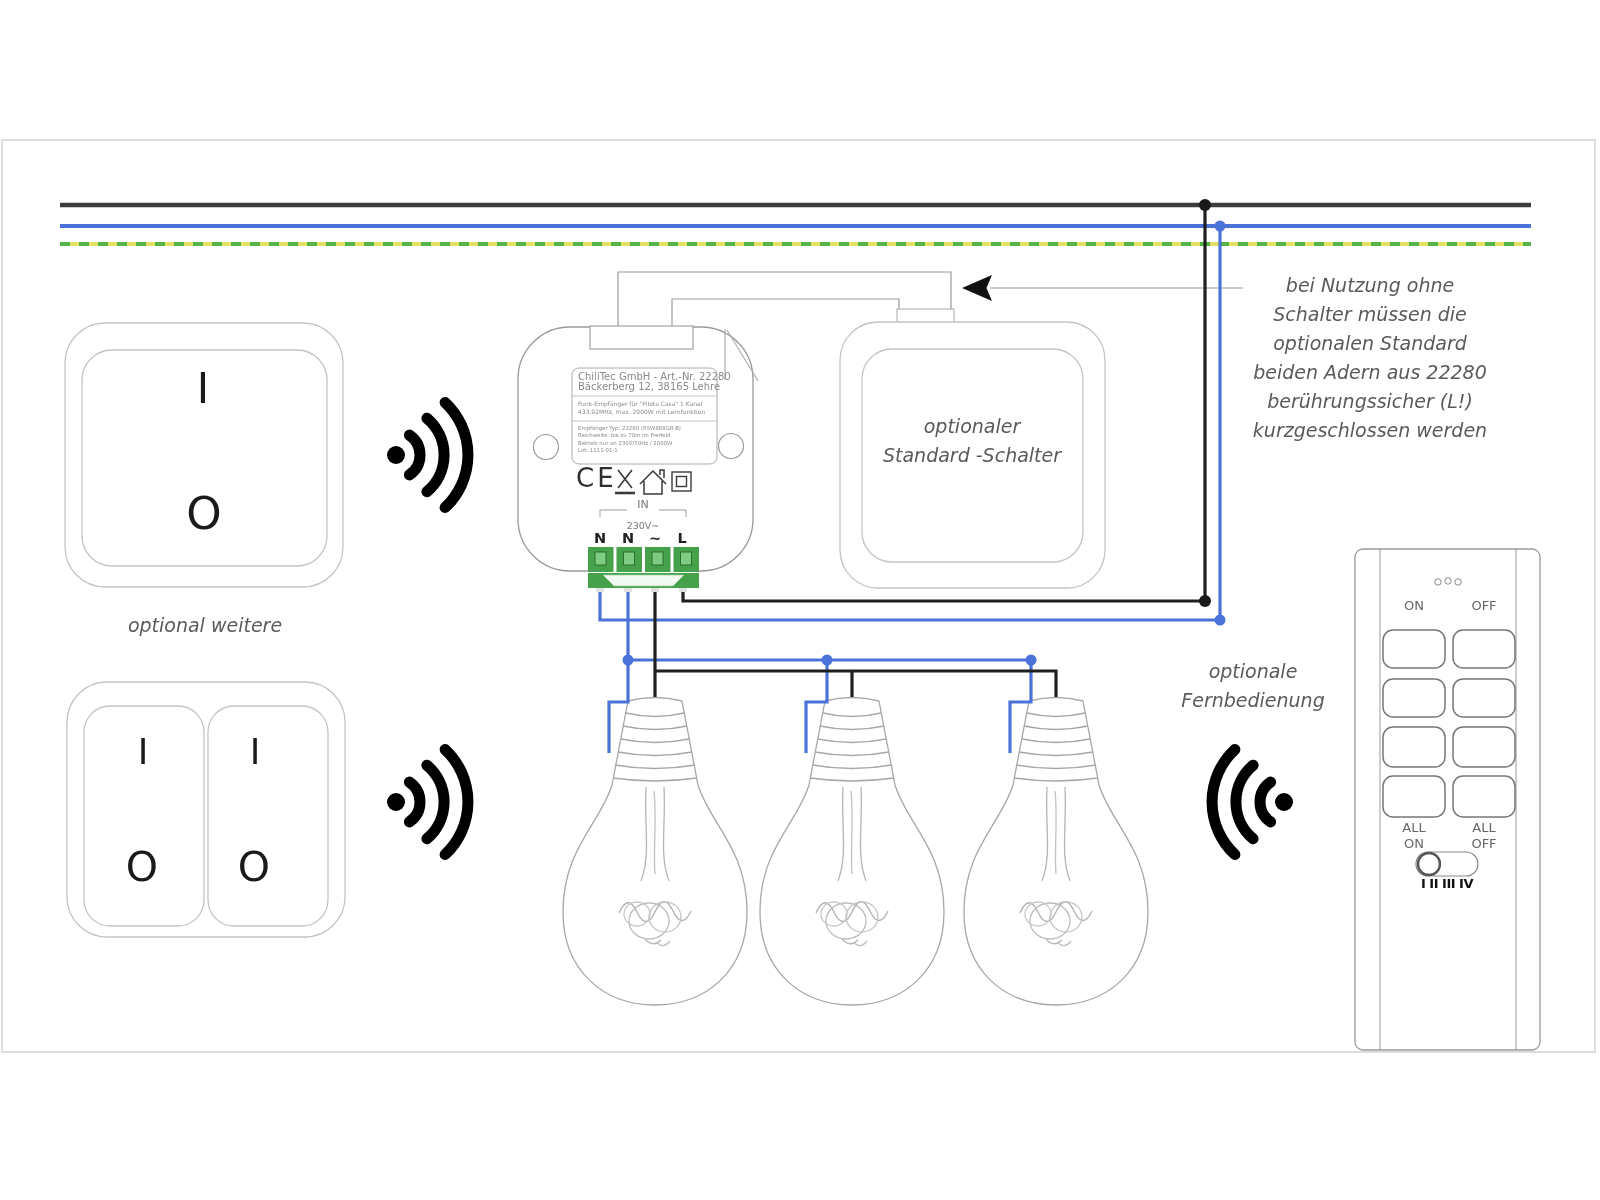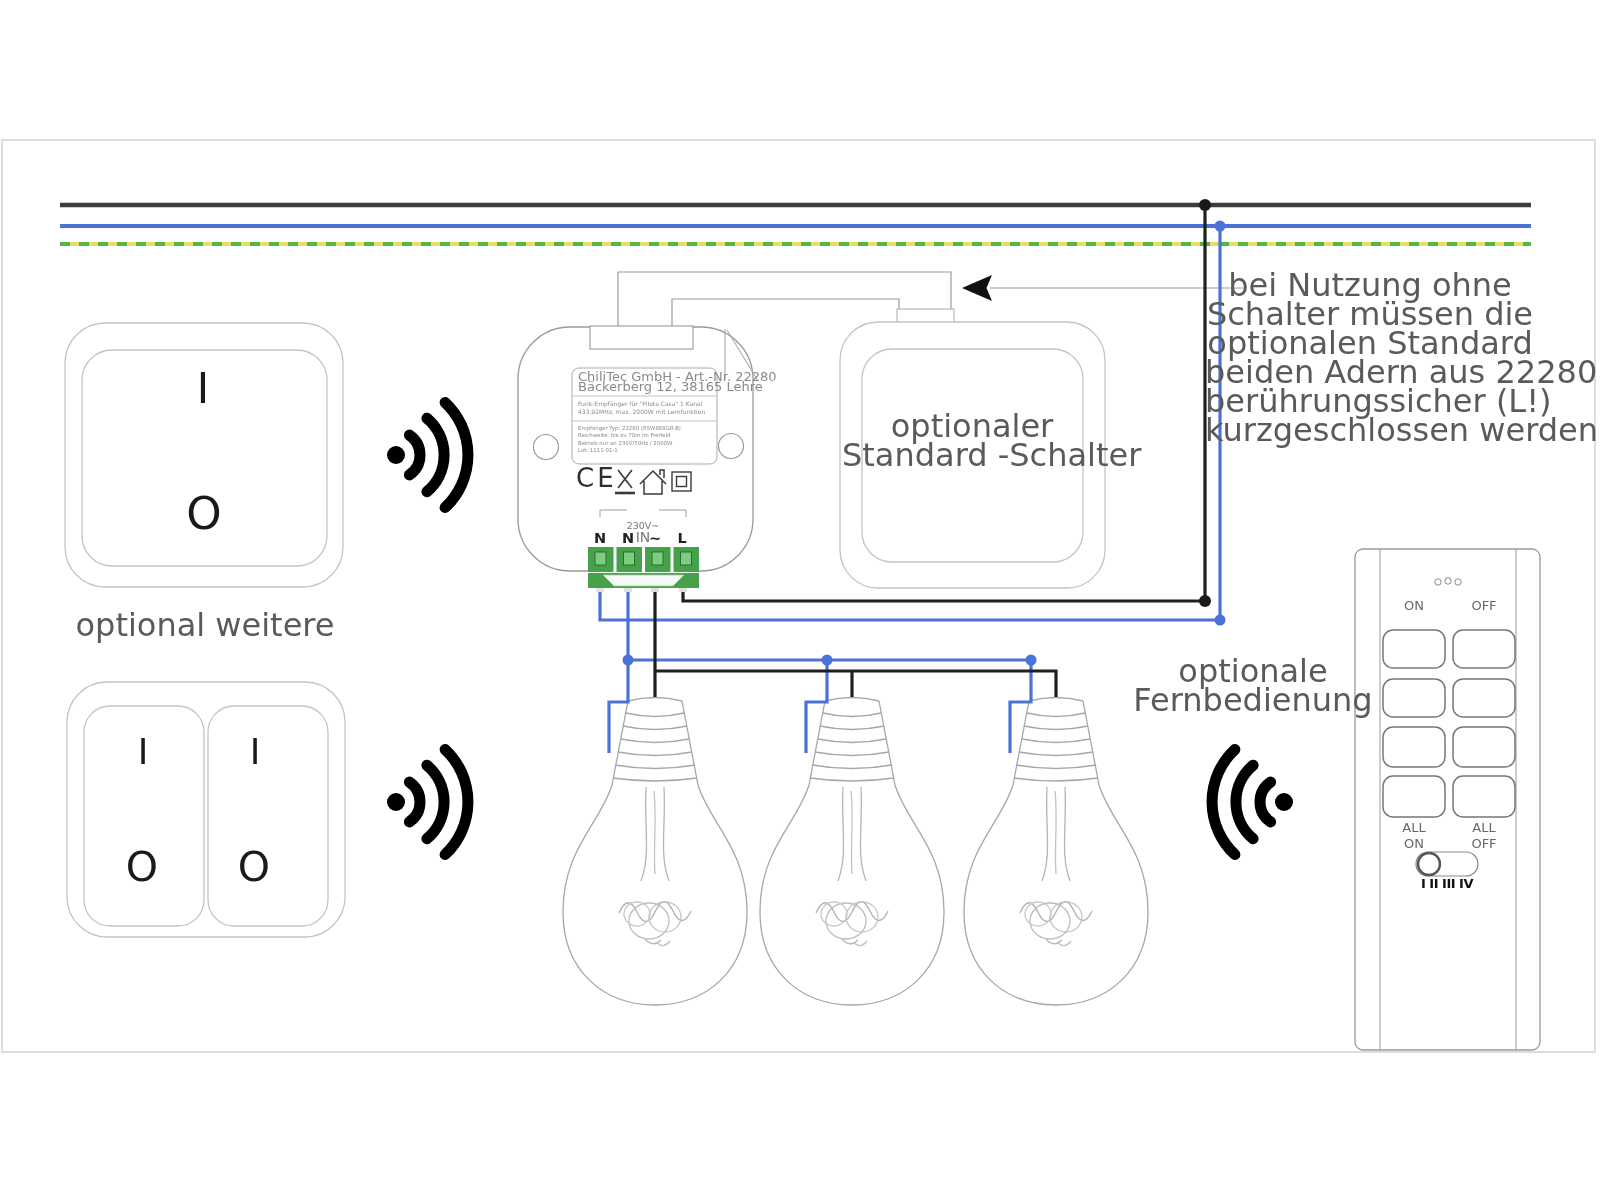--- a/index.html
+++ b/index.html
@@ -1,24 +1,24 @@
 <!DOCTYPE html>
 <html><head>
 <meta charset="utf-8">
 <style>
   html,body{margin:0;padding:0;background:#ffffff;}
   #stage{position:relative;width:1600px;height:1200px;background:#fff;overflow:hidden;
          font-family:"DejaVu Sans","Liberation Sans",sans-serif;}
   svg{position:absolute;left:0;top:0;}
   .txt{position:absolute;color:#5a5a5a;text-align:center;white-space:nowrap;}
-  .big{font-size:32px;line-height:29px;}
+  .big{font-size:19px;line-height:29px;font-style:italic;}
   .glyph{position:absolute;color:#1a1a1a;text-align:center;}
   .term{position:absolute;color:#222;font-size:14.5px;font-weight:bold;text-align:center;width:24px;}
   .tiny{position:absolute;color:#8a8a8a;text-align:left;white-space:nowrap;}
-  .rlabel{font-size:13px;line-height:9.8px;}
+  .rlabel{font-size:10px;line-height:9.8px;}
   .rlabel2{font-size:6px;line-height:8.2px;}
   .rlabel3{font-size:5.4px;line-height:7.3px;}
   .rmt{position:absolute;color:#666;font-size:13px;line-height:15.5px;text-align:center;width:50px;}
 </style>
 </head>
 <body>
 
 <div id="stage">
 
 <svg width="1600" height="1200" viewBox="0 0 1600 1200">
@@ -229,21 +229,21 @@
 </div>
 <div class="tiny rlabel3" style="left:578px;top:425px;">
   <div>Empfänger Typ: 22280 (RSW888GR-B)</div>
   <div>Reichweite: bis zu 70m im Freifeld</div>
   <div>Betrieb nur an 230V/50Hz / 2000W</div>
   <div>Lot: 1111-01-1</div>
 </div>
 
 <div style="position:absolute;left:576px;top:463px;font-size:26px;color:#2e2e2e;letter-spacing:3px;font-weight:500;">CE</div>
 
-<div style="position:absolute;left:628px;top:498px;width:30px;font-size:14px;color:#777;text-align:center;margin-top:31px;">IN</div>
+<div style="position:absolute;left:628px;top:498px;width:30px;font-size:11px;color:#777;text-align:center;">IN</div>
 <div style="position:absolute;left:623px;top:508px;width:40px;font-size:9.5px;color:#777;text-align:center;margin-top:12px;">230V~</div>
 
 <div class="term" style="left:588px;top:530px;">N</div>
 <div class="term" style="left:616px;top:530px;">N</div>
 <div class="term" style="left:643px;top:530px;">~</div>
 <div class="term" style="left:670px;top:530px;">L</div>
 
 <div class="rmt" style="left:1389px;top:598px;">ON</div>
 <div class="rmt" style="left:1459px;top:598px;">OFF</div>
 <div class="rmt" style="left:1389px;top:820px;">

